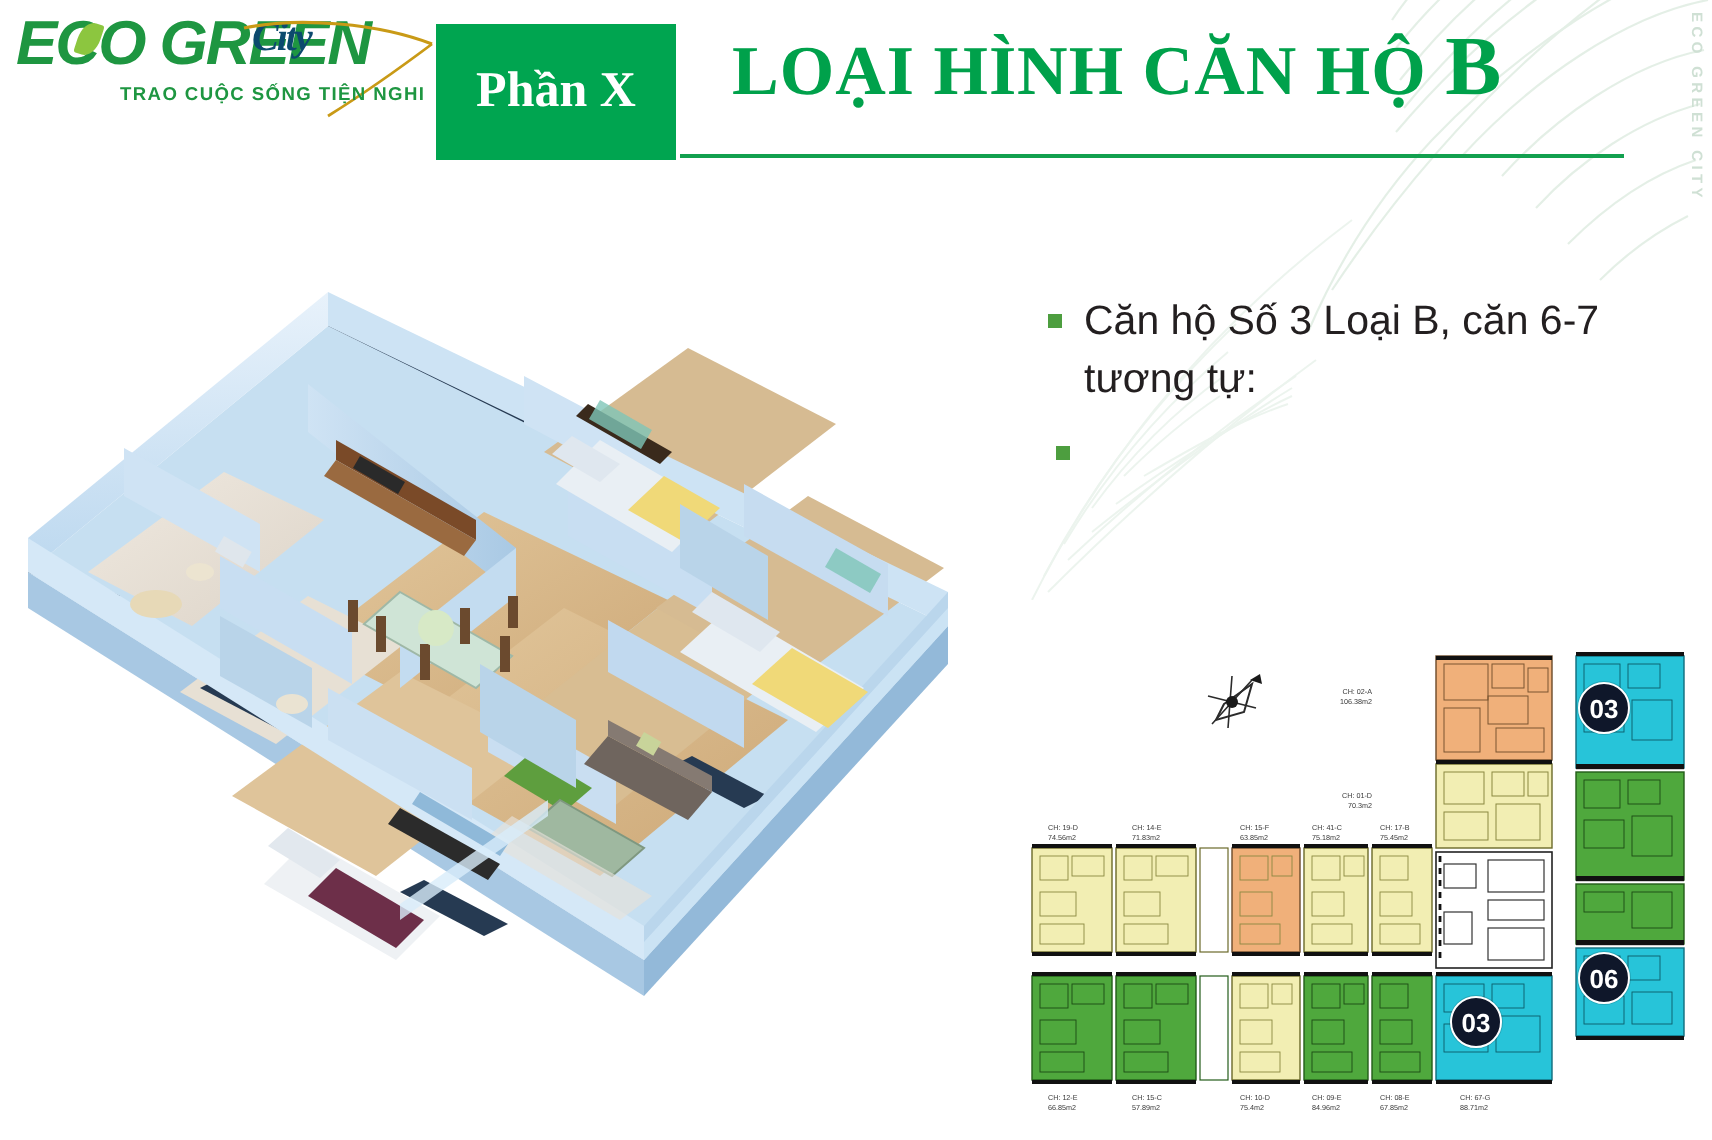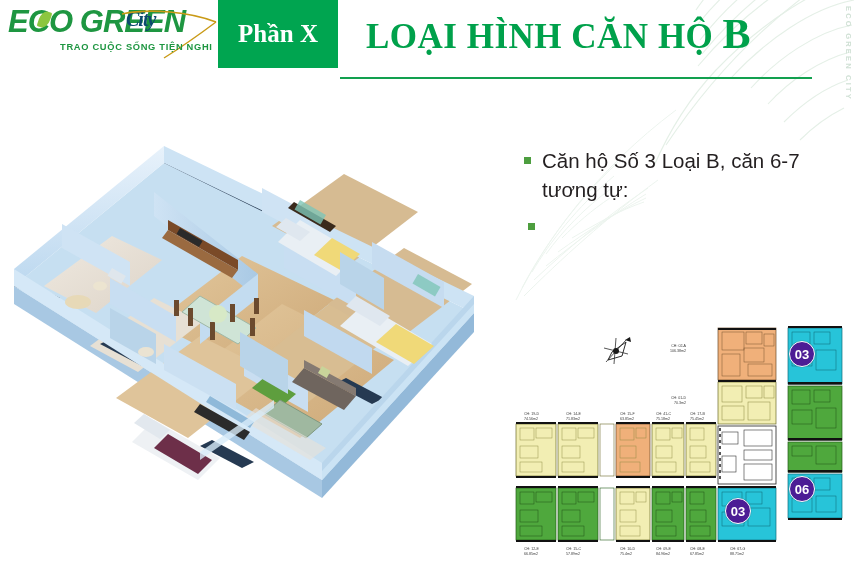--- a/index.html
+++ b/index.html
@@ -58,21 +58,21 @@
   #logo-swoosh { position:absolute; left:112px; top:0px; width:100px; height:56px; }
   #logo-tag {
     position:absolute; left:52px; top:36px;
     font-family:"Liberation Sans", sans-serif;
     font-size:9.3px; font-weight:bold;
     letter-spacing:.7px; color:#1e9641;
     white-space:nowrap;
   }
 
   #phan-box {
-    position:absolute; left:218px; top:0;
+    position:absolute; left:218px; top:12px;
     width:120px; height:68px;
     background:#00a550;
     display:flex; align-items:center; justify-content:center;
   }
   #phan-label {
     color:#ffffff; font-size:25px; font-weight:bold;
     font-family:"Liberation Serif", serif;
   }
 
   #page-title {
@@ -111,21 +111,21 @@
   .spec-item.indent .sq { left:6px; }
 
   
   #render3d { position:absolute; left:4px; top:108px; width:500px; height:456px; }
 
   
   #keymap { position:absolute; left:512px; top:316px; width:340px; height:250px; }
   .badge {
     position:absolute;
     width:26px; height:26px; border-radius:50%;
-    background:#4c1d95; border:1.5px solid #ffffff;
+    background:#0f172a; border:1.5px solid #ffffff;
     color:#ffffff; font-weight:bold; font-size:13px;
     display:flex; align-items:center; justify-content:center;
     font-family:"Liberation Sans", sans-serif;
     box-shadow:0 0 0 .5px rgba(0,0,0,.15);
   }
   #badge-03 { left:277px; top:25px; }
   #badge-06 { left:277px; top:160px; }
   #badge-07 { left:213px; top:182px; }
 </style>
 </head>

